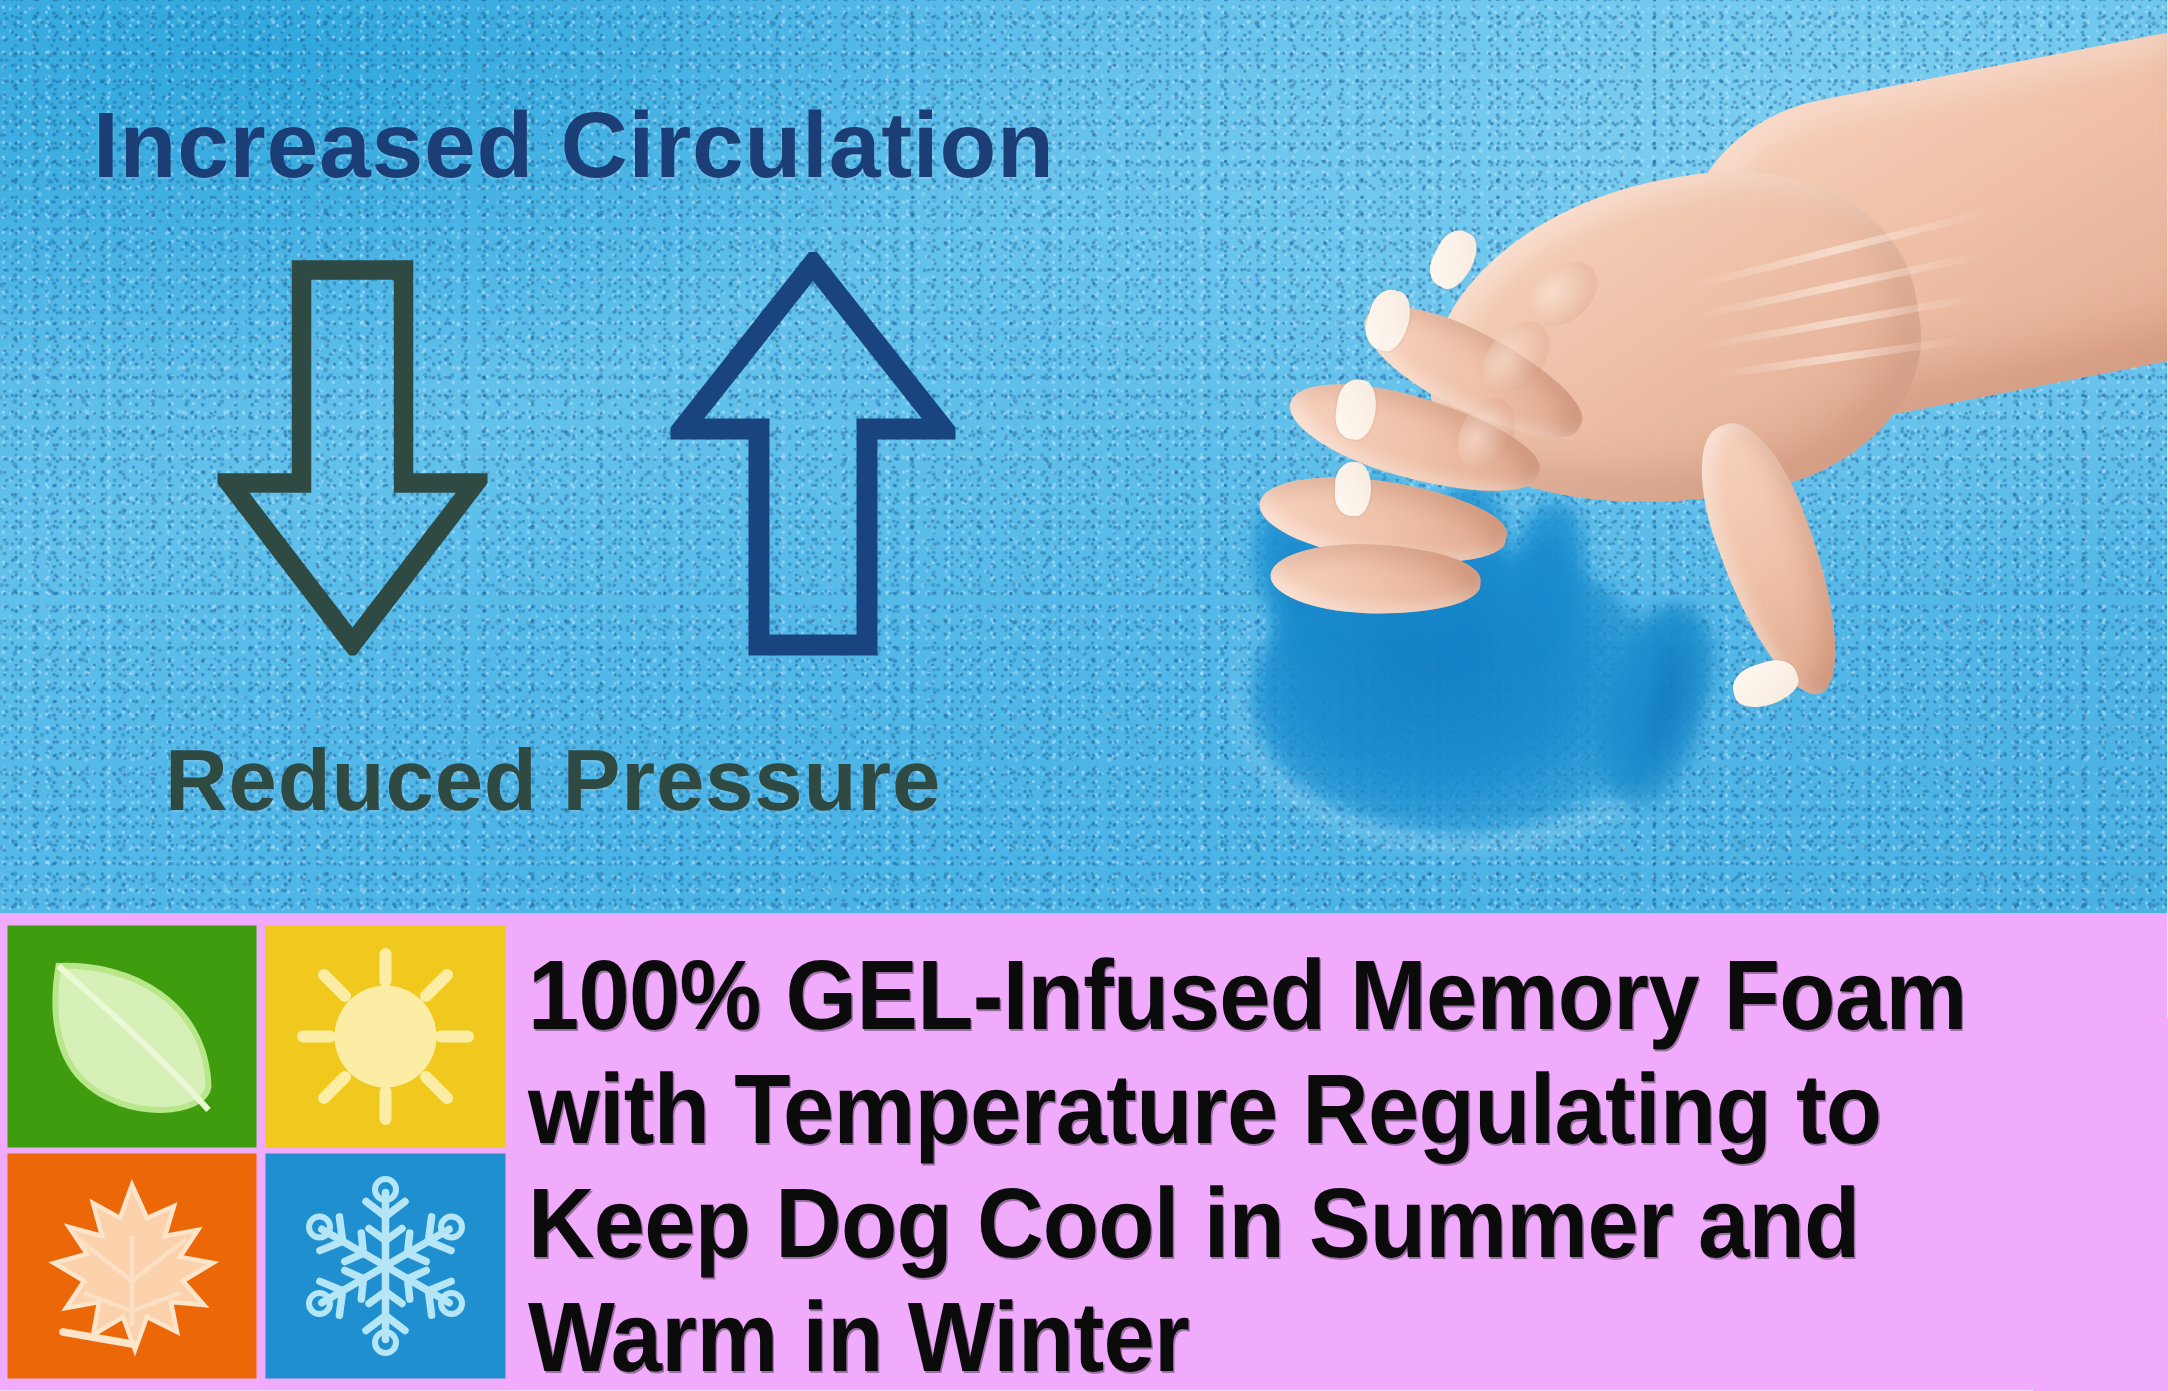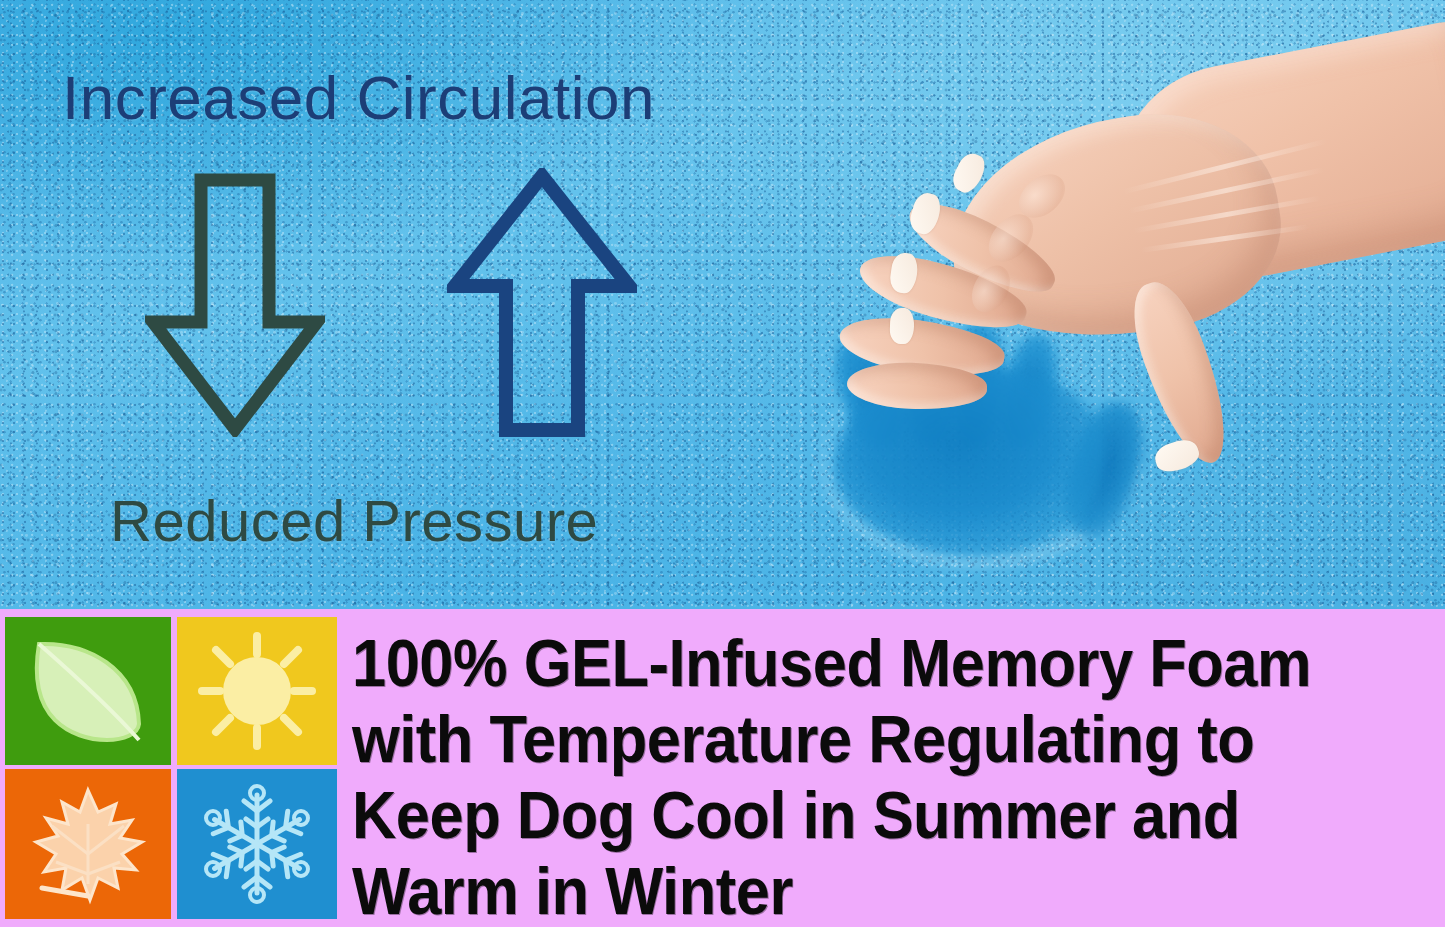--- a/index.html
+++ b/index.html
@@ -142,21 +142,21 @@
 
   
   .arrow-svg{position:absolute;}
   #down-arrow{left:145px; top:172px; width:180px; height:265px;}
   #up-arrow  {left:447px; top:168px; width:190px; height:270px;}
 
   
   .photo-label{
     position:absolute;
     font-family:"Liberation Sans", sans-serif;
-    font-weight:normal;
+    font-weight:bold;
     white-space:nowrap;
     letter-spacing:.5px;
   }
   #label-circulation{
     left:62px; top:62px;
     font-size:62px;
     color:#1c3e77;
     text-shadow:0 1px 2px rgba(255,255,255,.18);
   }
   #label-pressure{

